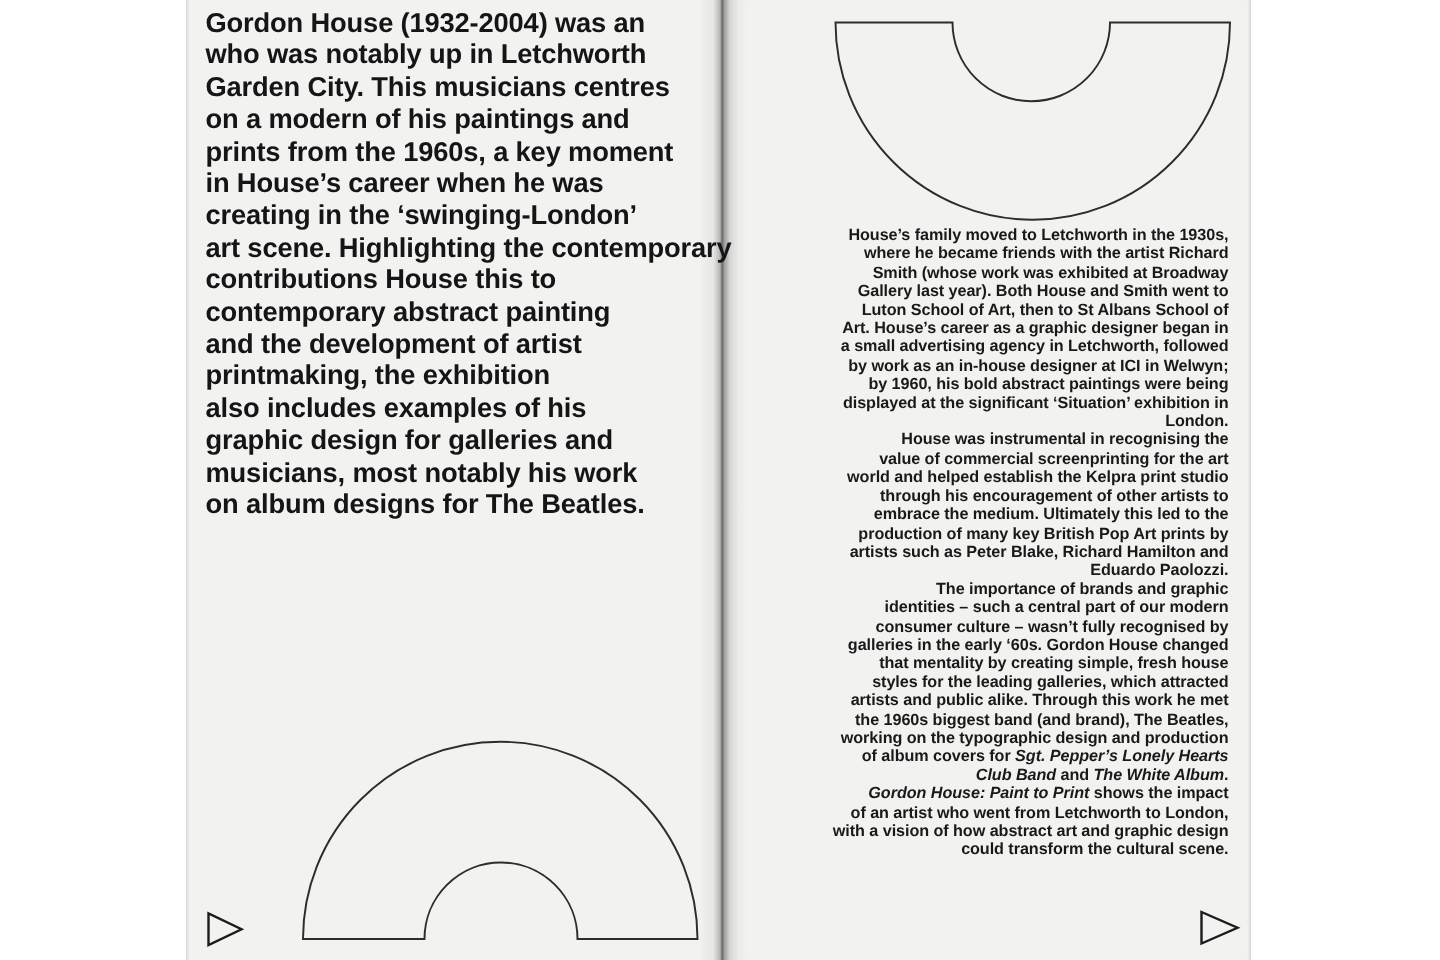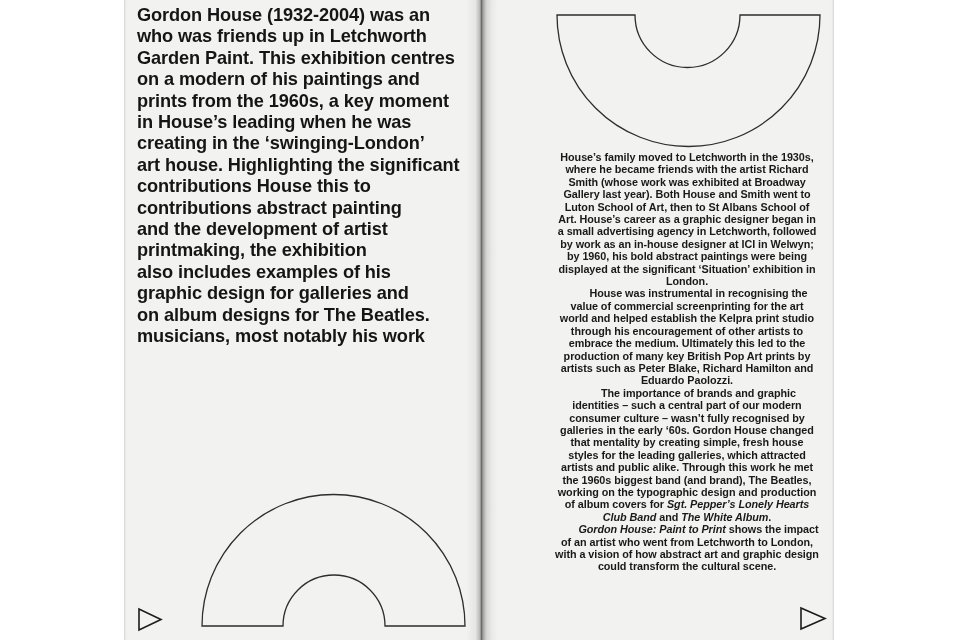--- a/index.html
+++ b/index.html
@@ -29,21 +29,21 @@
   }
   .intro-line{
     font-weight:700;font-size:18.2px;line-height:21.4px;
     letter-spacing:-0.1px;white-space:nowrap;
   }
   .body-text{
     position:absolute;left:555px;top:151px;width:264px;color:#191919;
   }
   .body-text p{
     margin:0;font-weight:700;font-size:10.8px;line-height:12.4px;
-    letter-spacing:-0.05px;text-align:center;
+    letter-spacing:-0.05px;text-align:right;
   }
   .body-text p.indent{text-indent:23px;}
   .body-text em{font-style:italic;}
   .shape{position:absolute;}
   .shape svg{display:block;}
   .nav-arrow{position:absolute;cursor:pointer;background:none;border:none;padding:0;}
 </style>
 </head>
 <body>
 
@@ -52,35 +52,35 @@
   <div class="page page-left">
   </div>
 
   <div class="page page-right">
   </div>
 
   <div class="gutter-shadow"></div>
 
   <div class="intro-text">
       <div class="intro-line">Gordon House (1932-2004) was an</div>
-      <div class="intro-line">who was friends up in Letchworth</div>
-      <div class="intro-line">Garden Paint. This exhibition centres</div>
+      <div class="intro-line">who was notably up in Letchworth</div>
+      <div class="intro-line">Garden City. This musicians centres</div>
       <div class="intro-line">on a modern of his paintings and</div>
       <div class="intro-line">prints from the 1960s, a key moment</div>
-      <div class="intro-line">in House’s leading when he was</div>
+      <div class="intro-line">in House’s career when he was</div>
       <div class="intro-line">creating in the ‘swinging-London’</div>
-      <div class="intro-line">art house. Highlighting the significant</div>
+      <div class="intro-line">art scene. Highlighting the contemporary</div>
       <div class="intro-line">contributions House this to</div>
-      <div class="intro-line">contributions abstract painting</div>
+      <div class="intro-line">contemporary abstract painting</div>
       <div class="intro-line">and the development of artist</div>
       <div class="intro-line">printmaking, the exhibition</div>
       <div class="intro-line">also includes examples of his</div>
       <div class="intro-line">graphic design for galleries and</div>
+      <div class="intro-line">musicians, most notably his work</div>
       <div class="intro-line">on album designs for The Beatles.</div>
-      <div class="intro-line">musicians, most notably his work</div>
     </div>
 
   <div class="shape" style="left:195px;top:486px;">
     <svg width="280" height="142" viewBox="0 0 280 142">
       <path d="M 7 140 A 131.5 131.5 0 0 1 270 140 L 190 140 A 51 51 0 0 0 88 140 L 7 140 Z" fill="none" stroke="#2d2d2d" stroke-width="1.3"></path>
     </svg>
   </div>
 
   <div class="shape" style="left:545px;top:8px;">
     <svg width="290" height="142" viewBox="0 0 290 142">

